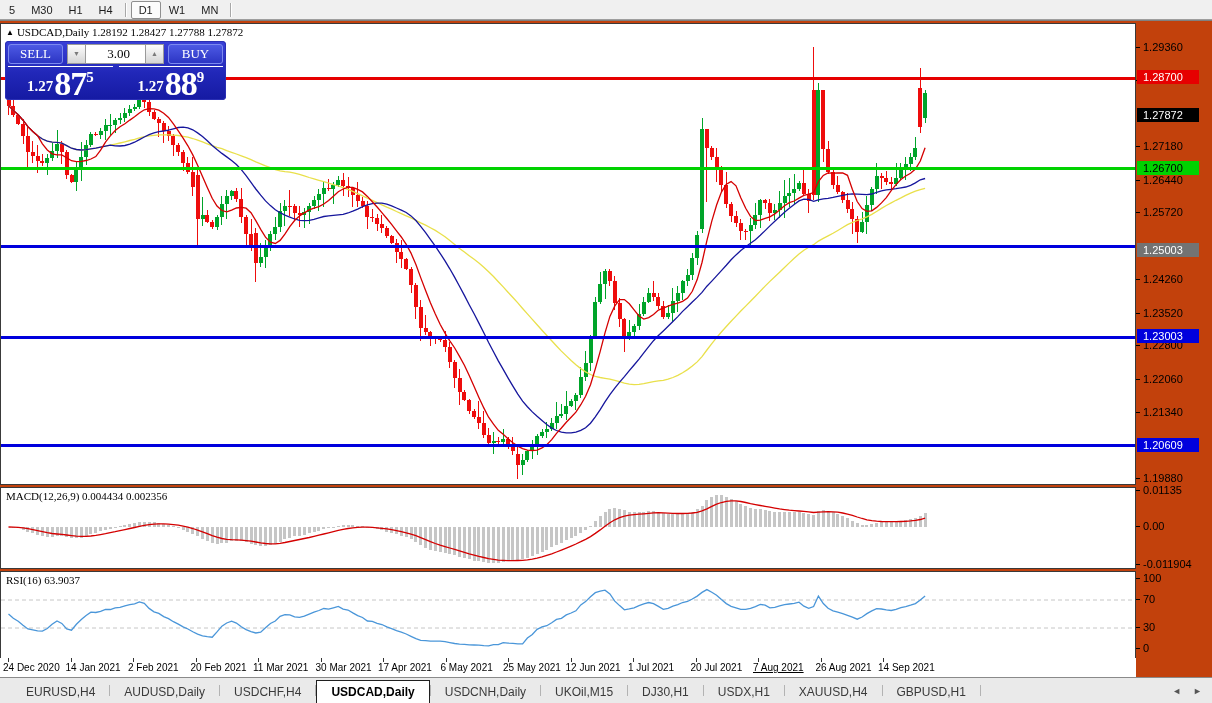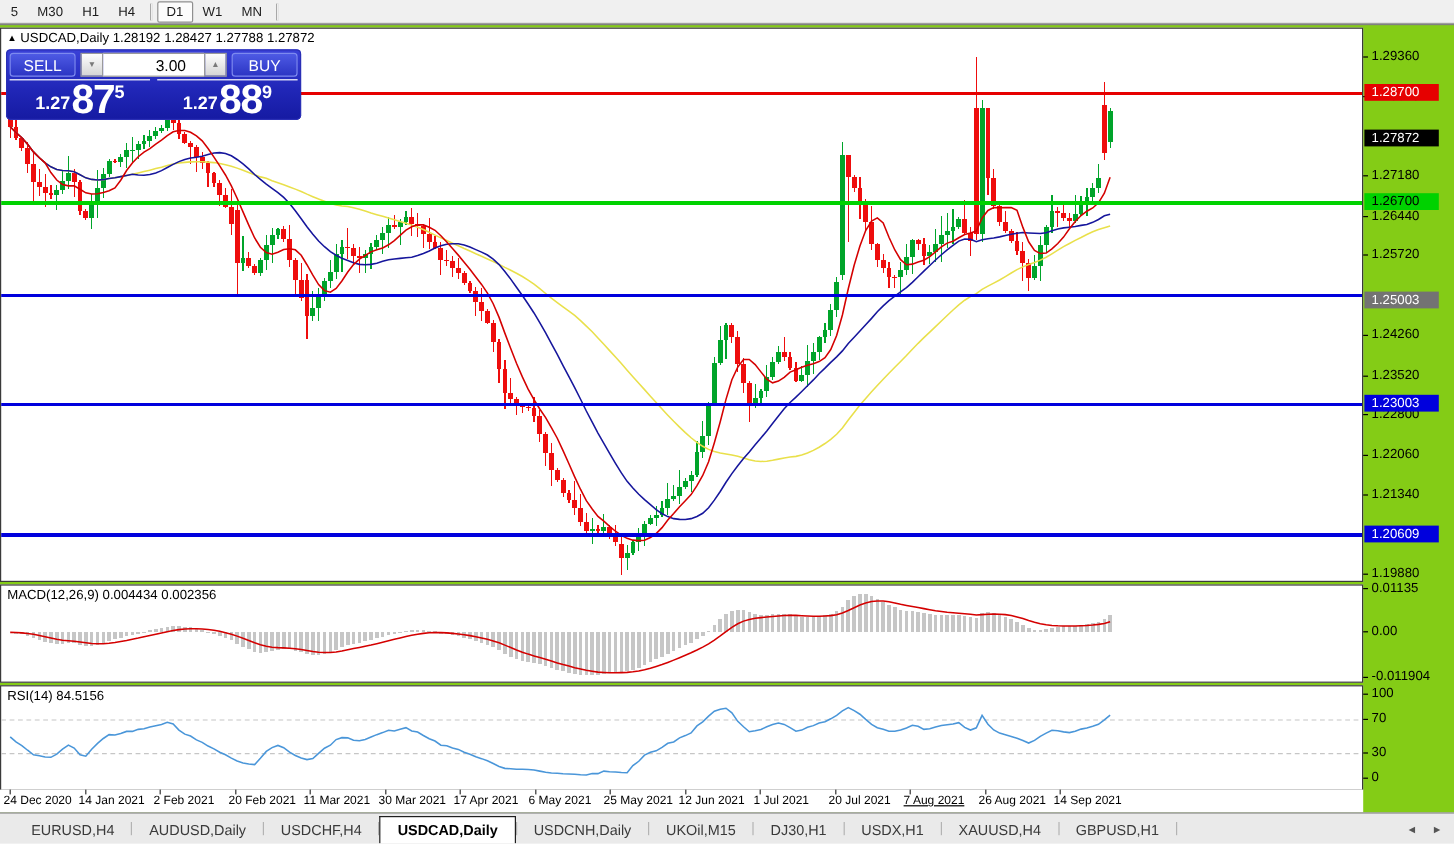--- a/index.html
+++ b/index.html
@@ -5,21 +5,21 @@
   html,body{margin:0;padding:0;background:#f0f0f0;}
   .app{position:relative;width:1212px;height:703px;background:#f0f0f0;overflow:hidden;
        font-family:"Liberation Sans","DejaVu Sans",sans-serif;-webkit-font-smoothing:none;}
   
   .toolbar{position:absolute;left:0;top:0;width:1212px;height:20px;background:#f0f0f0;
            border-bottom:1px solid #9e9e9e;display:flex;align-items:center;padding-left:1px;box-sizing:border-box;}
   .tfbtn{height:16px;line-height:16px;padding:0 7px;font-size:11px;color:#1c1c1c;border:1px solid transparent;border-radius:2px;cursor:default;}
   .tfbtn.active{background:#fcfcfc;border-color:#8f8f8f;}
   .tbsep{width:1px;height:14px;background:#a8a8a8;border-right:1px solid #ffffff;margin:0 4px;}
   
-  .chart-bg{position:absolute;left:0;top:20px;width:1212px;height:658px;background:#84cc16;border-top:1px solid #808080;box-sizing:border-box;}
+  .chart-bg{position:absolute;left:0;top:20px;width:1212px;height:658px;background:#c2410c;border-top:1px solid #808080;box-sizing:border-box;font-family:Liberation Serif, serif;}
   .pane{position:absolute;background:#fff;border:1px solid #3a3a3a;box-sizing:border-box;}
   .pane svg{position:absolute;left:0;top:0;}
   .pane-label{position:absolute;left:5px;top:2px;font-size:11px;color:#000;white-space:nowrap;z-index:6;}
   .collapse-icon{font-size:8px;vertical-align:1px;margin-right:3px;}
   
   .axis-col{position:absolute;left:1136px;top:22px;width:76px;height:655px;font-size:11px;color:#000;}
   .axis-tick{position:absolute;left:0;width:4px;height:1px;background:#000;}
   .axis-label{position:absolute;left:7px;height:12px;line-height:12px;white-space:nowrap;}
   .axis-tag{position:absolute;left:1px;width:62px;height:14px;line-height:14px;padding-left:6px;font-size:11px;box-sizing:border-box;z-index:4;}
   
@@ -27,21 +27,21 @@
   .date-tick{position:absolute;top:0;width:1px;height:4px;background:#333;}
   .date-label{position:absolute;top:4px;white-space:nowrap;}
   
   .tabbar{position:absolute;left:0;top:677px;width:1212px;height:26px;background:#eaeaea;border-top:1px solid #8a8a8a;
           display:flex;align-items:stretch;padding-left:12px;box-sizing:border-box;font-size:12px;color:#3a3a3a;}
   .tab{display:flex;align-items:center;padding:0 14px;margin-top:2px;cursor:default;white-space:nowrap;}
   .tab.active{background:#ffffff;border:1px solid #1f1f1f;border-bottom:none;font-weight:bold;color:#000;}
   .tabsep{width:1px;background:#b3b3b3;margin:7px 0;}
   .tab-arrows{margin-left:auto;display:flex;align-items:center;gap:12px;padding-right:10px;color:#555;font-size:9px;}
   
-  .trade-panel{position:absolute;left:4px;top:17px;width:246px;height:59px;border-radius:4px;padding:3px;box-sizing:border-box;z-index:8;
+  .trade-panel{position:absolute;left:4px;top:17px;width:221px;height:59px;border-radius:4px;padding:3px;box-sizing:border-box;z-index:8;
                background:linear-gradient(180deg,#3a41d8 0%,#2127b8 55%,#151aa2 100%);box-shadow:0 0 0 1px #2a2fb5 inset;}
   .tp-row1{display:flex;height:20px;}
   .tp-btn{width:53px;background:linear-gradient(180deg,#4d5ae4,#2c35c4);border:1px solid #7d8aef;border-radius:3px;color:#fff;
           font-size:13px;display:flex;align-items:center;justify-content:center;cursor:default;}
   .tp-spin{flex:1;display:flex;margin:0 4px;height:20px;box-sizing:border-box;}
   .tp-spin-btn{width:17px;background:linear-gradient(#fdfdfd,#d5d5d5);border:1px solid #9a9a9a;color:#7a7a7a;font-size:7px;
                display:flex;align-items:center;justify-content:center;}
   .tp-vol{flex:1;background:#fff;border-top:1px solid #9a9a9a;border-bottom:1px solid #9a9a9a;color:#000;font-size:13px;
           display:flex;align-items:center;justify-content:flex-end;padding-right:15px;}
   .tp-row2{display:flex;height:33px;margin-top:2px;}
@@ -692,21 +692,21 @@
     </div>
 
     <div class="pane" style="left:0;top:550px;width:1136px;height:88px;">
       <svg id="rsi-svg" width="1134" height="86">
           <g>
             <line x1="0" y1="28" x2="1134" y2="28" stroke="#c6c6c6" stroke-width="1" stroke-dasharray="4 3"></line>
             <line x1="0" y1="56" x2="1134" y2="56" stroke="#c6c6c6" stroke-width="1" stroke-dasharray="4 3"></line>
           </g>
           <polyline points="7.5,42.0 12.3,46.2 17.2,49.3 22.0,53.2 26.9,57.0 31.8,57.8 36.6,58.8 41.4,59.1 46.3,56.5 51.1,52.3 56.0,48.9 60.8,51.4 65.7,57.0 70.5,58.2 75.4,52.3 80.3,47.5 85.1,43.4 89.9,40.2 94.8,40.5 99.6,39.3 104.5,37.5 109.3,37.5 114.2,35.8 119.0,35.3 123.9,33.8 128.8,32.7 133.6,31.8 138.4,29.9 143.3,31.3 148.1,36.4 153.0,39.8 157.8,41.4 162.7,44.6 167.5,46.6 172.4,49.7 177.3,52.1 182.1,54.9 186.9,57.0 191.8,59.8 196.6,62.2 201.5,63.8 206.3,64.6 211.2,65.2 216.0,59.9 220.9,54.2 225.7,51.0 230.6,49.2 235.4,51.1 240.3,54.8 245.1,57.6 250.0,59.7 254.8,61.0 259.7,60.2 264.5,55.8 269.4,51.5 274.3,49.0 279.1,44.3 283.9,42.7 288.8,42.9 293.6,44.9 298.5,45.3 303.3,44.2 308.2,42.1 313.0,40.2 317.9,38.5 322.8,36.5 327.6,37.1 332.4,35.8 337.3,34.4 342.1,37.1 347.0,38.0 351.8,40.9 356.7,43.6 361.5,45.5 366.4,49.0 371.3,49.4 376.1,51.3 380.9,52.5 385.8,54.9 390.6,56.6 395.5,58.7 400.3,60.2 405.2,62.0 410.0,64.3 414.9,66.7 419.7,68.3 424.6,68.6 429.4,69.1 434.3,69.1 439.1,69.2 444.0,69.7 448.8,70.6 453.7,71.5 458.5,72.1 463.4,72.4 468.2,72.8 473.1,73.0 477.9,73.2 482.8,73.6 487.6,73.8 492.5,72.6 497.3,72.7 502.2,70.6 507.0,71.1 511.9,71.4 516.8,71.8 521.6,71.9 526.4,66.0 531.3,62.4 536.1,57.3 541.0,54.9 545.8,53.7 550.7,50.8 555.5,47.4 560.4,46.3 565.3,42.9 570.1,41.0 574.9,38.8 579.8,32.9 584.6,29.6 589.5,24.8 594.3,20.7 599.2,19.1 604.0,18.2 608.9,22.0 613.8,29.1 618.6,33.6 623.4,37.8 628.3,36.9 633.1,35.9 638.0,33.7 642.8,31.8 647.7,30.5 652.5,31.7 657.4,34.4 662.3,37.4 667.1,36.4 671.9,34.1 676.8,32.7 681.6,30.5 686.5,29.5 691.3,27.0 696.2,24.1 701.0,20.4 705.9,17.6 710.8,20.2 715.6,23.2 720.4,27.5 725.3,31.6 730.1,34.4 735.0,35.8 739.8,37.3 744.7,37.4 749.5,36.3 754.4,34.6 759.3,32.4 764.1,33.2 768.9,35.8 773.8,35.3 778.6,33.9 783.5,32.6 788.3,32.0 793.2,31.4 798.0,30.2 802.9,34.2 807.7,36.4 812.6,34.5 817.4,24.1 822.3,31.5 827.1,36.3 832.0,38.9 836.8,40.2 841.7,41.7 846.5,43.3 851.4,45.1 856.2,47.2 861.1,45.0 865.9,41.6 870.8,38.9 875.6,36.6 880.5,37.0 885.3,37.9 890.2,38.5 895.0,37.4 899.9,35.6 904.7,34.6 909.6,33.2 914.4,31.6 919.3,27.9 924.1,23.9" fill="none" stroke="#4a96d9" stroke-width="1.3"></polyline>
         </svg>
-      <div class="pane-label">RSI(14) 84.5156</div>
+      <div class="pane-label">RSI(16) 63.9037</div>
     </div>
   </div>
 
   <div class="axis-col">
       <div class="axis-tick" style="top: 25px;"></div>
       <div class="axis-label" style="top: 19px;">1.29360</div>
       <div class="axis-tick" style="top: 57.7341px;"></div>
       <div class="axis-label" style="top: 51.7341px;">1.28640</div>
       <div class="axis-tick" style="top: 124.112px;"></div>
       <div class="axis-label" style="top: 118.112px;">1.27180</div>

